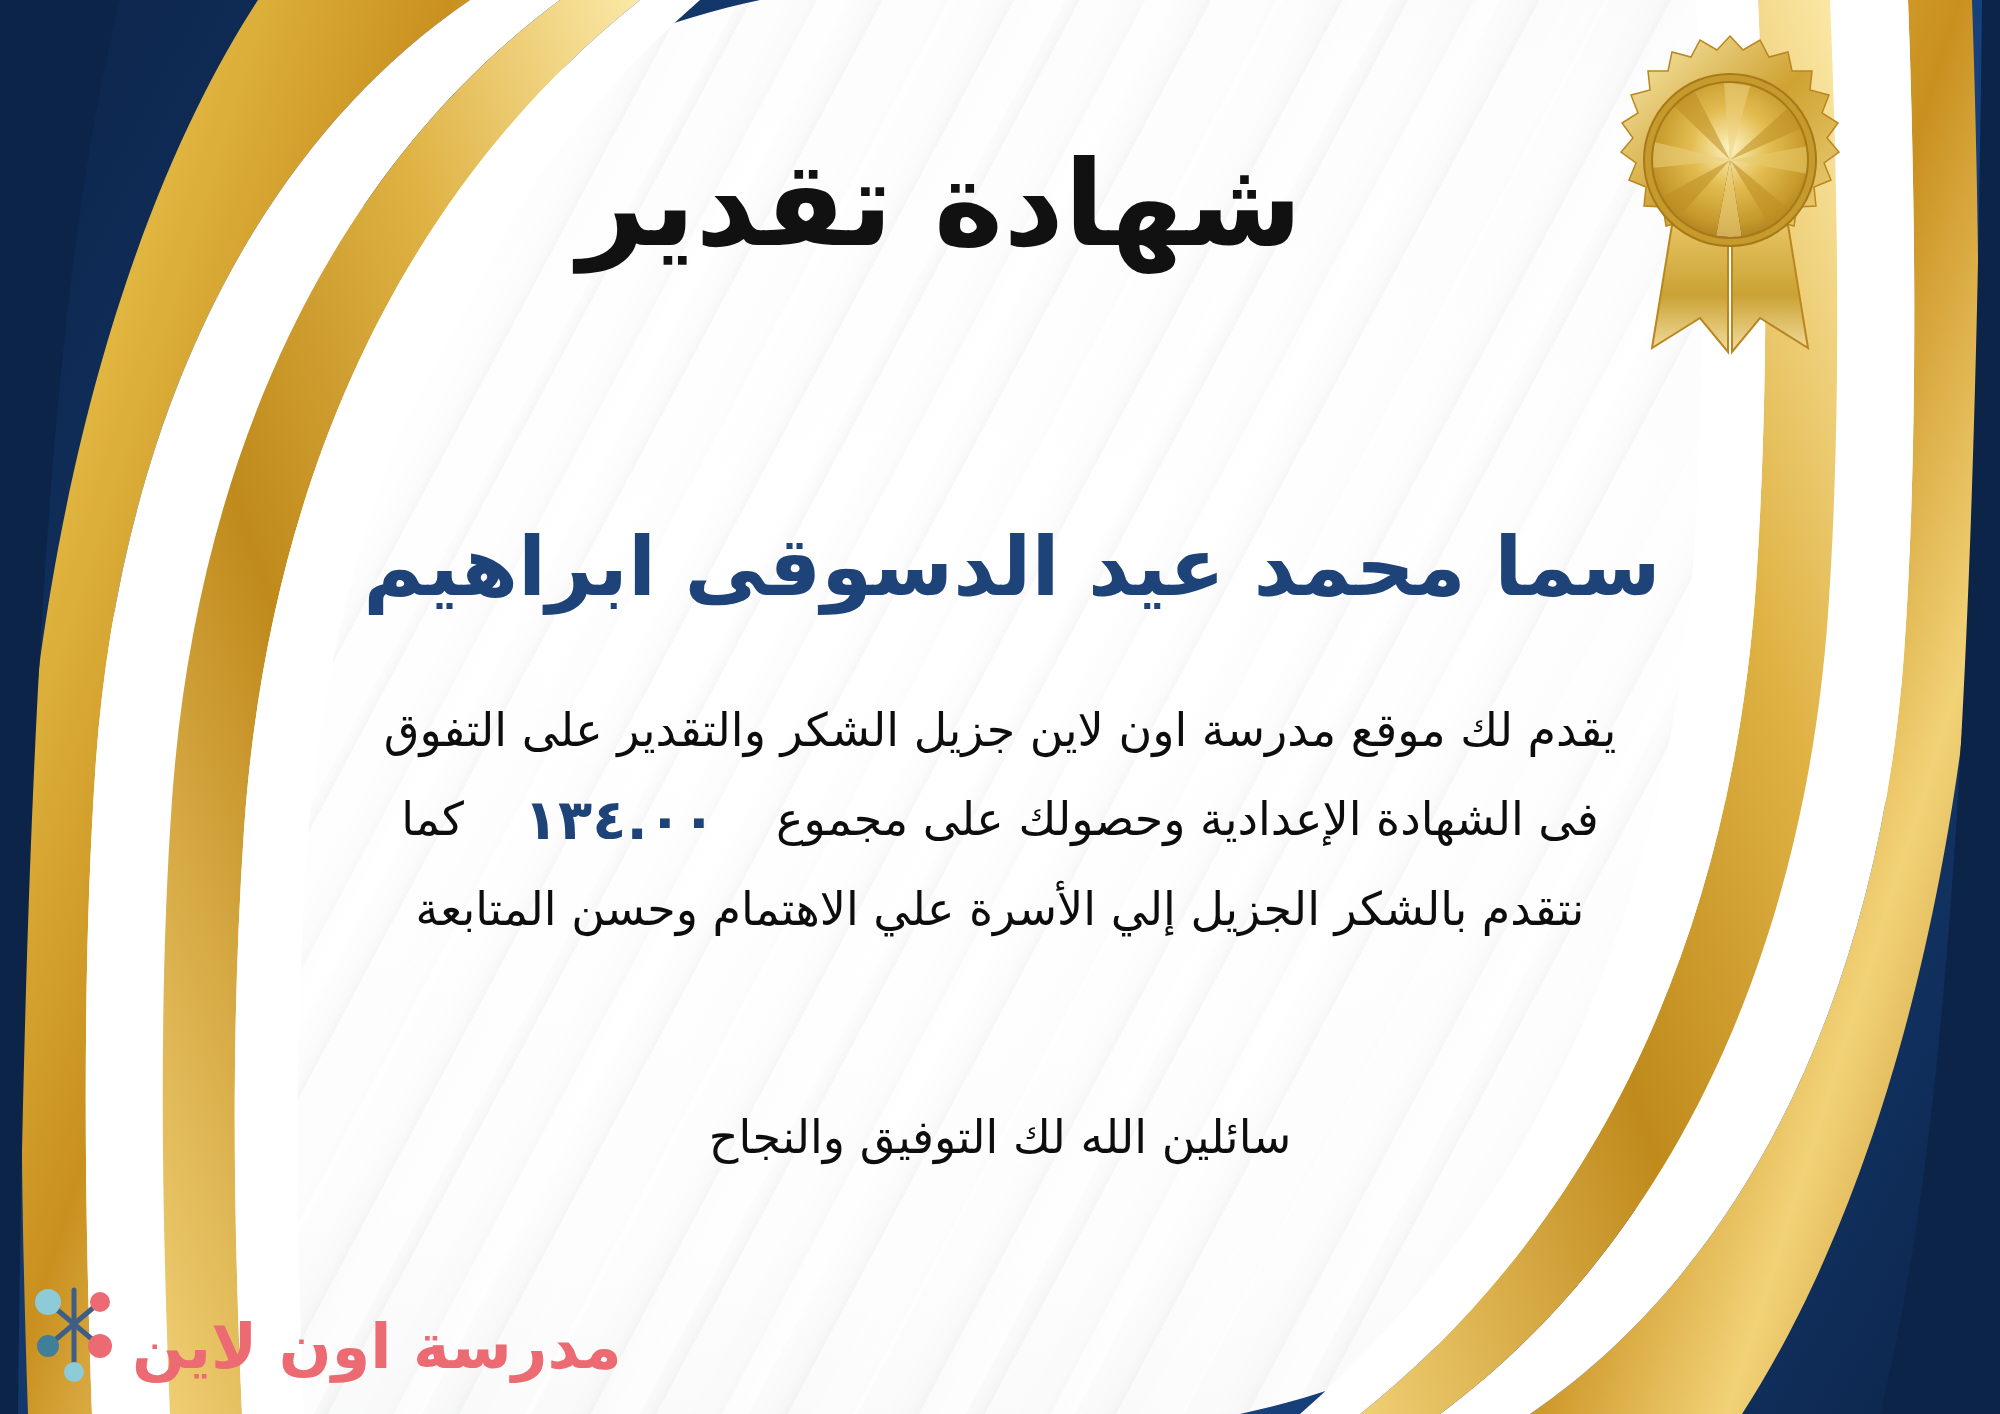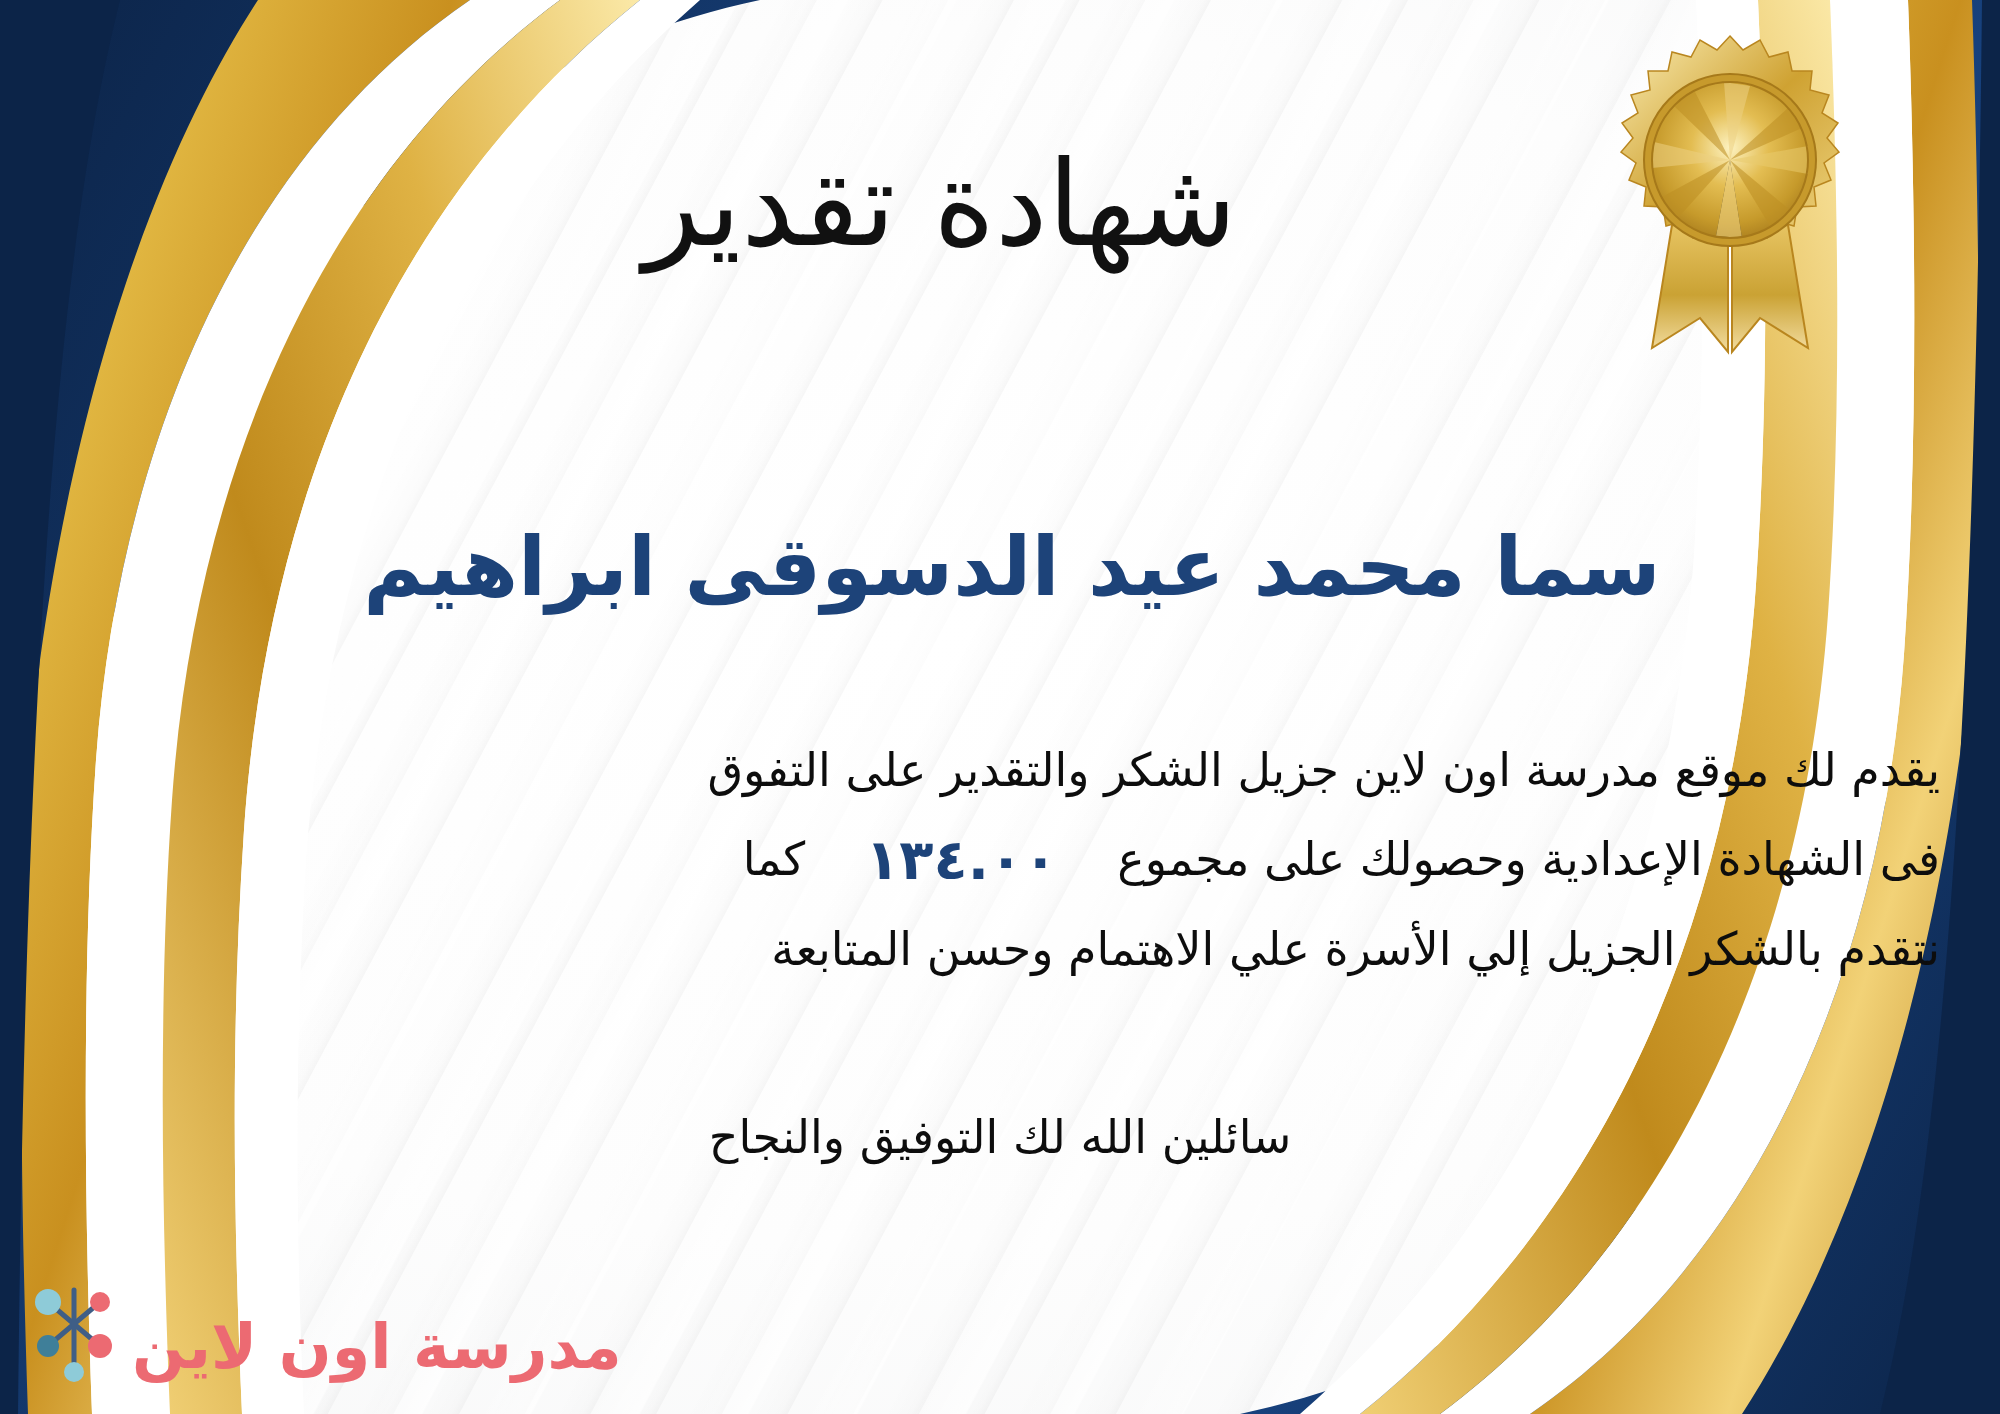--- a/index.html
+++ b/index.html
@@ -74,44 +74,45 @@
   }
 
   .cert-title{
     position:absolute;
     top:140px;
     left:0;
     right:0;
     text-align:center;
     font-size:118px;
     line-height:1.1;
-    font-weight:400;
+    font-weight:700;
     color:#111111;
     letter-spacing:1px;
     padding-right:120px;
   }
 
   .student-name{
     position:absolute;
     top:520px;
     left:0;
     right:0;
     text-align:center;
     font-size:82px;
     line-height:1.15;
     font-weight:700;
     color:#1d4379;
     padding-left:24px;
   }
 
   .body-block{
     position:absolute;
-    top:730px;
+    top:690px;
     left:60px;
     right:60px;
+    text-align:center;
     color:#0d0d0d;
     font-size:46px;
     line-height:1.75;
     font-weight:400;
   }
   .body-line{
     display:block;
     white-space:nowrap;
   }
   .score{

